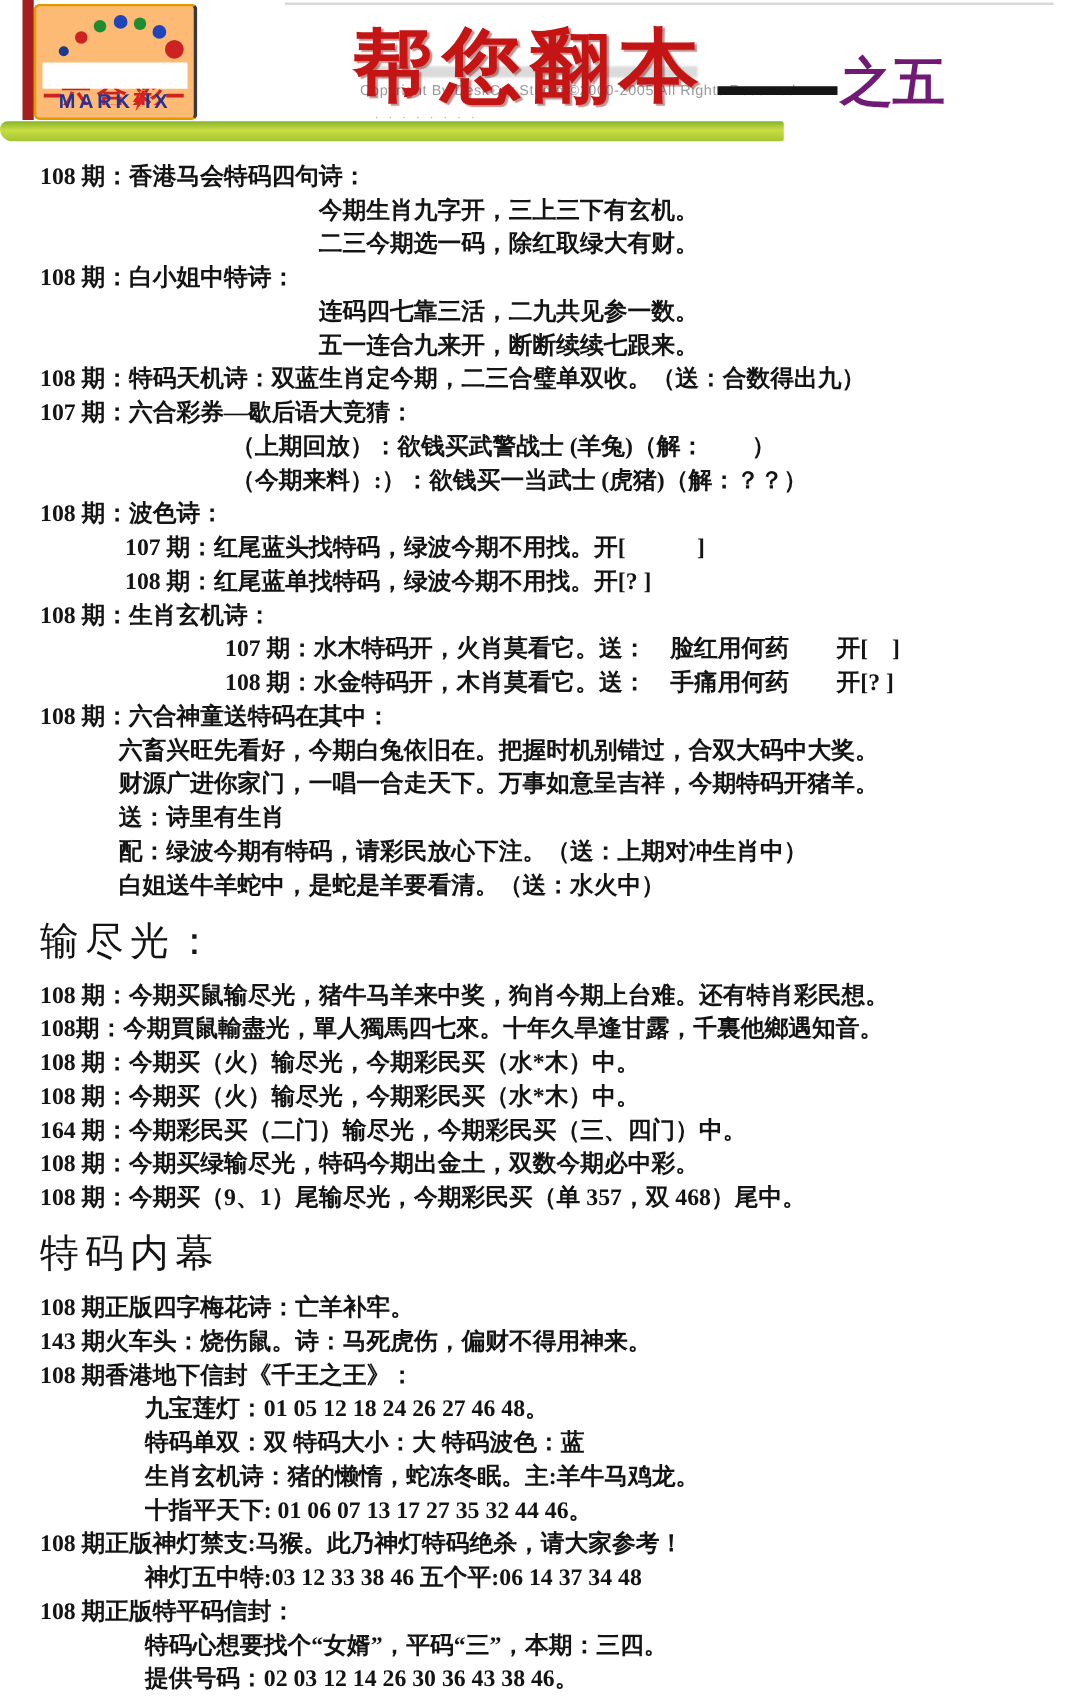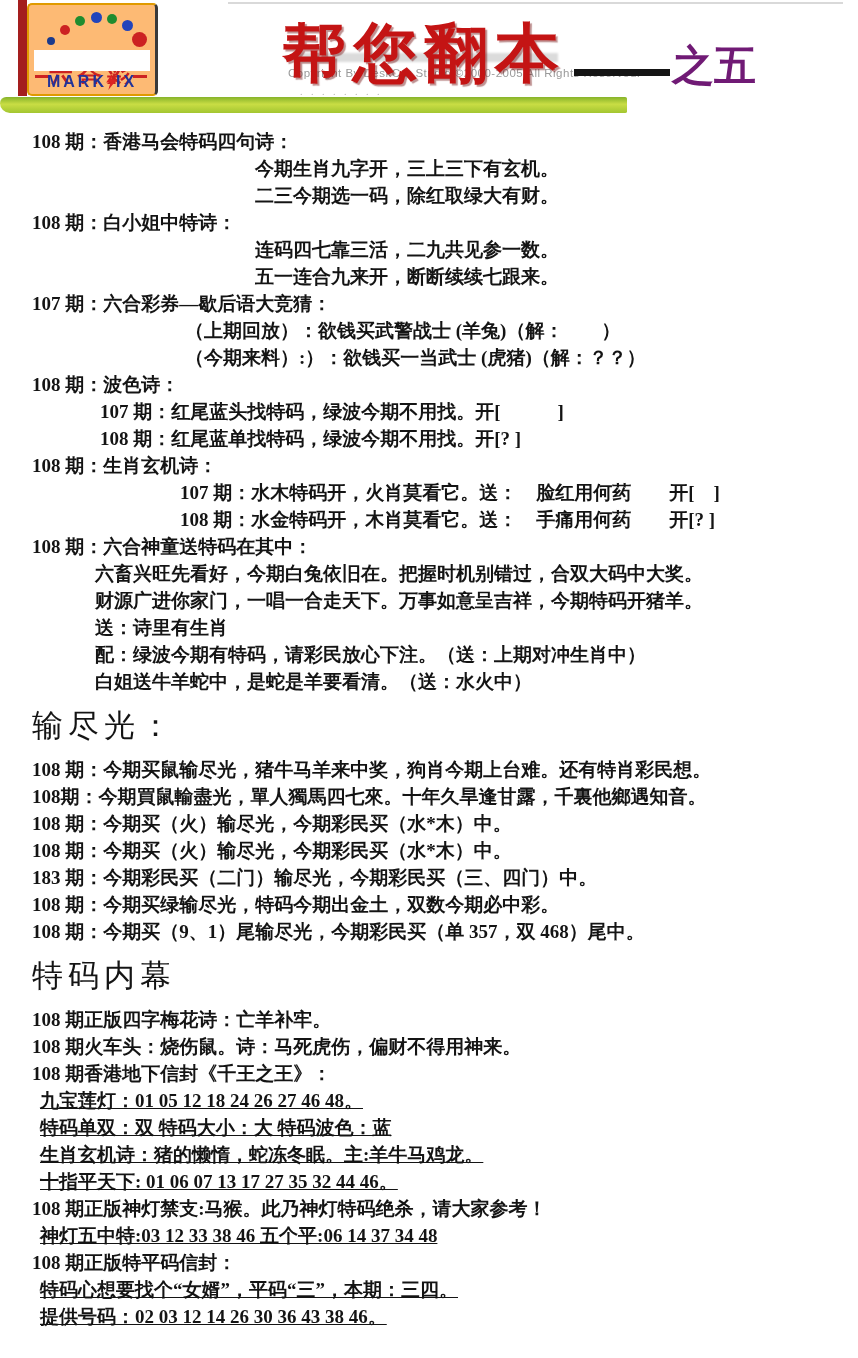--- a/index.html
+++ b/index.html
@@ -69,21 +69,21 @@
 
   
   .content { position:relative; padding-top:6px; }
   .line { font-size:19px; font-weight:700; line-height:27px; white-space:nowrap; }
   .ml-l0   { margin-left:32px; }
   .ml-poem { margin-left:255px; }
   .ml-mid  { margin-left:185px; }
   .ml-sub  { margin-left:100px; }
   .ml-sub2 { margin-left:180px; }
   .ml-body { margin-left:95px; }
-  .ml-inner{ margin-left:40px;text-decoration:underline; }
+  .ml-inner{ margin-left:116px; }
   .section-heading {
     font-size:31px; font-weight:400; letter-spacing:5px;
     margin:12px 0 10px 32px; line-height:1.25;
   }
 </style>
 </head>
 <body>
 
 <div class="header">
   <div class="top-hairline"></div>
@@ -122,20 +122,21 @@
 </div>
 
 <div class="content">
 
   <div class="line ml-l0">108 期：香港马会特码四句诗：</div>
   <div class="line ml-poem">今期生肖九字开，三上三下有玄机。</div>
   <div class="line ml-poem">二三今期选一码，除红取绿大有财。</div>
   <div class="line ml-l0">108 期：白小姐中特诗：</div>
   <div class="line ml-poem">连码四七靠三活，二九共见参一数。</div>
   <div class="line ml-poem">五一连合九来开，断断续续七跟来。</div>
+  <div class="line ml-l0">108 期：特码天机诗：双蓝生肖定今期，二三合璧单双收。（送：合数得出九）</div>
   <div class="line ml-l0">107 期：六合彩券—歇后语大竞猜：</div>
   <div class="line ml-mid">（上期回放）：欲钱买武警战士 (羊兔)（解：　　）</div>
   <div class="line ml-mid">（今期来料）:）：欲钱买一当武士 (虎猪)（解：？？）</div>
   <div class="line ml-l0">108 期：波色诗：</div>
   <div class="line ml-sub">107 期：红尾蓝头找特码，绿波今期不用找。开[　　　]</div>
   <div class="line ml-sub">108 期：红尾蓝单找特码，绿波今期不用找。开[? ]</div>
   <div class="line ml-l0">108 期：生肖玄机诗：</div>
   <div class="line ml-sub2">107 期：水木特码开，火肖莫看它。送：　脸红用何药　　开[　]</div>
   <div class="line ml-sub2">108 期：水金特码开，木肖莫看它。送：　手痛用何药　　开[? ]</div>
   <div class="line ml-l0">108 期：六合神童送特码在其中：</div>
@@ -143,27 +144,27 @@
   <div class="line ml-body">财源广进你家门，一唱一合走天下。万事如意呈吉祥，今期特码开猪羊。</div>
   <div class="line ml-body">送：诗里有生肖</div>
   <div class="line ml-body">配：绿波今期有特码，请彩民放心下注。（送：上期对冲生肖中）</div>
   <div class="line ml-body">白姐送牛羊蛇中，是蛇是羊要看清。（送：水火中）</div>
 
   <div class="section-heading">输尽光：</div>
   <div class="line ml-l0">108 期：今期买鼠输尽光，猪牛马羊来中奖，狗肖今期上台难。还有特肖彩民想。</div>
   <div class="line ml-l0">108期：今期買鼠輸盡光，單人獨馬四七來。十年久旱逢甘露，千裏他鄉遇知音。</div>
   <div class="line ml-l0">108 期：今期买（火）输尽光，今期彩民买（水*木）中。</div>
   <div class="line ml-l0">108 期：今期买（火）输尽光，今期彩民买（水*木）中。</div>
-  <div class="line ml-l0">183 期：今期彩民买（二门）输尽光，今期彩民买（三、四门）中。</div>
+  <div class="line ml-l0">164 期：今期彩民买（二门）输尽光，今期彩民买（三、四门）中。</div>
   <div class="line ml-l0">108 期：今期买绿输尽光，特码今期出金土，双数今期必中彩。</div>
   <div class="line ml-l0">108 期：今期买（9、1）尾输尽光，今期彩民买（单 357，双 468）尾中。</div>
 
   <div class="section-heading">特码内幕</div>
   <div class="line ml-l0">108 期正版四字梅花诗：亡羊补牢。</div>
-  <div class="line ml-l0">108 期火车头：烧伤鼠。诗：马死虎伤，偏财不得用神来。</div>
+  <div class="line ml-l0">143 期火车头：烧伤鼠。诗：马死虎伤，偏财不得用神来。</div>
   <div class="line ml-l0">108 期香港地下信封《千王之王》：</div>
   <div class="line ml-inner">九宝莲灯：01 05 12 18 24 26 27 46 48。</div>
   <div class="line ml-inner">特码单双：双 特码大小：大 特码波色：蓝</div>
   <div class="line ml-inner">生肖玄机诗：猪的懒惰，蛇冻冬眠。主:羊牛马鸡龙。</div>
   <div class="line ml-inner">十指平天下: 01 06 07 13 17 27 35 32 44 46。</div>
   <div class="line ml-l0">108 期正版神灯禁支:马猴。此乃神灯特码绝杀，请大家参考！</div>
   <div class="line ml-inner">神灯五中特:03 12 33 38 46 五个平:06 14 37 34 48</div>
   <div class="line ml-l0">108 期正版特平码信封：</div>
   <div class="line ml-inner">特码心想要找个“女婿”，平码“三”，本期：三四。</div>
   <div class="line ml-inner">提供号码：02 03 12 14 26 30 36 43 38 46。</div>

